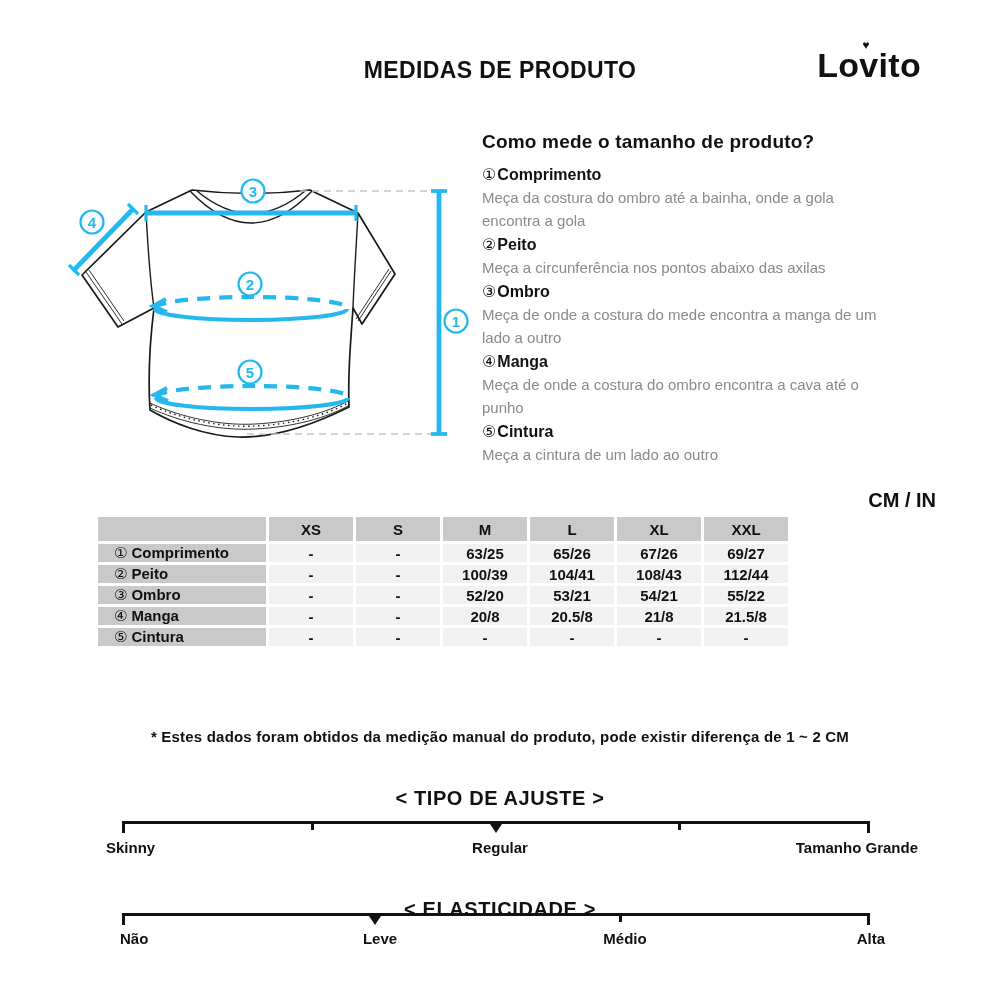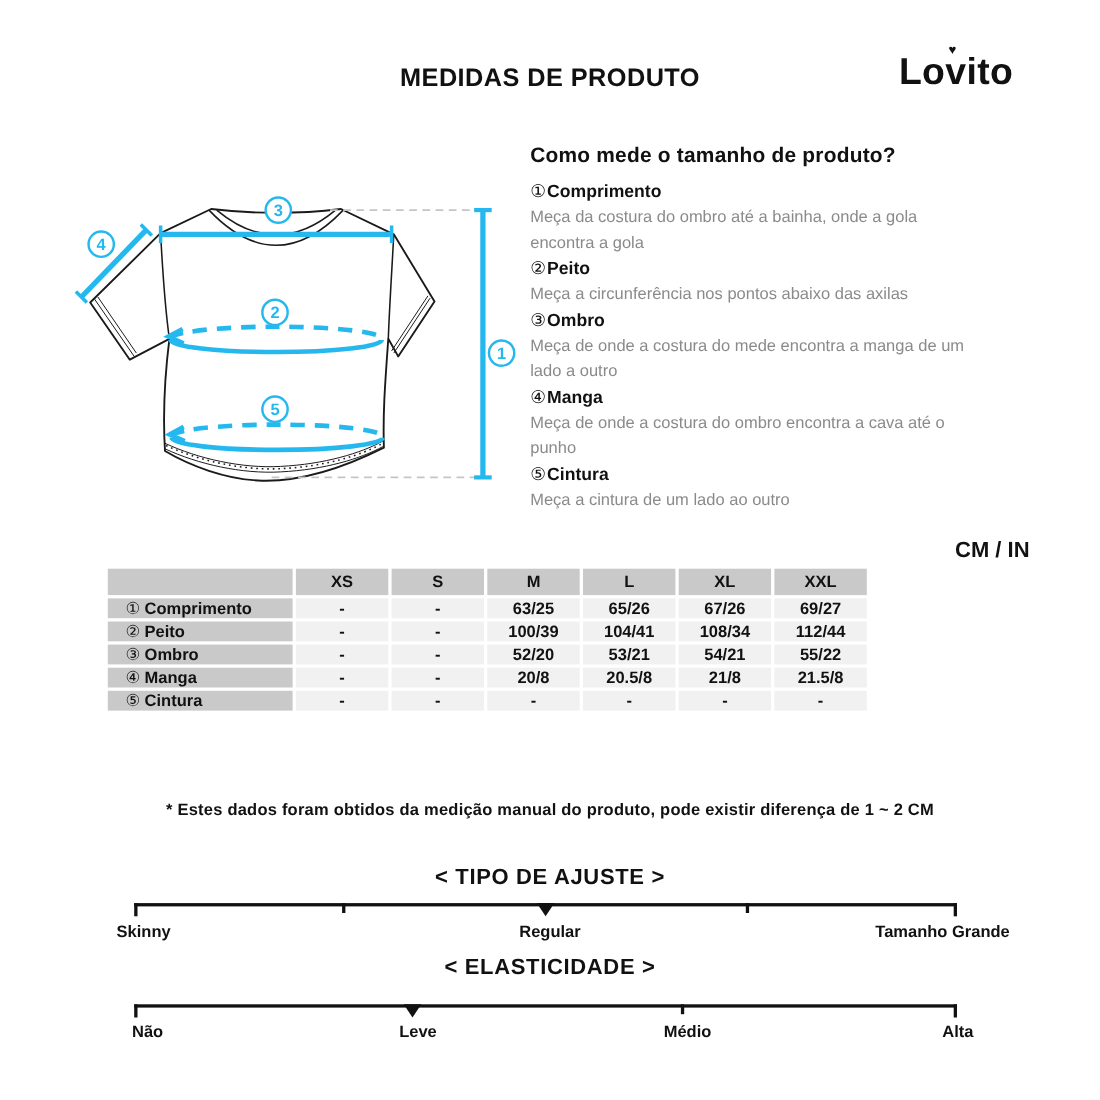--- a/index.html
+++ b/index.html
@@ -33,21 +33,21 @@
   .size-table td.lbl { background:#c9c9c9; text-align:left; padding-left:16px; }
   .size-table td.lbl .num { font-weight:400; margin-right:4px; }
 
   .footnote { position:absolute; top:728px; left:0; width:100%; text-align:center;
     font-size:15px; font-weight:700; letter-spacing:0.2px; }
 
   
   .scale-heading { position:absolute; left:0; width:100%; text-align:center;
     font-size:20px; font-weight:800; letter-spacing:0.6px; }
   #fit-heading { top:787px; }
-  #elast-heading { top:868px; }
+  #elast-heading { top:898px; }
   .scale { position:absolute; left:122px; width:748px; height:16px; }
   #fit-scale { top:821px; }
   #elast-scale { top:913px; }
   .scale .track { position:absolute; left:0; top:0; width:100%; height:3px; background:#111; }
   .scale .tick { position:absolute; top:0; width:3px; background:#111; }
   .scale .tick.end { height:12px; }
   .scale .tick.mid { height:9px; }
   .scale .marker { position:absolute; top:0; width:0; height:0;
     border-left:8px solid transparent; border-right:8px solid transparent; border-top:12px solid #111; }
   .scale-labels { position:absolute; left:0; width:100%; height:20px; font-size:15px; font-weight:700; }
@@ -192,21 +192,21 @@
     <td>65/26</td>
     <td>67/26</td>
     <td>69/27</td>
   </tr>
   <tr>
     <td class="lbl"><span class="num">②</span><span>Peito</span></td>
     <td>-</td>
     <td>-</td>
     <td>100/39</td>
     <td>104/41</td>
-    <td>108/34</td>
+    <td>108/43</td>
     <td>112/44</td>
   </tr>
   <tr>
     <td class="lbl"><span class="num">③</span><span>Ombro</span></td>
     <td>-</td>
     <td>-</td>
     <td>52/20</td>
     <td>53/21</td>
     <td>54/21</td>
     <td>55/22</td>

